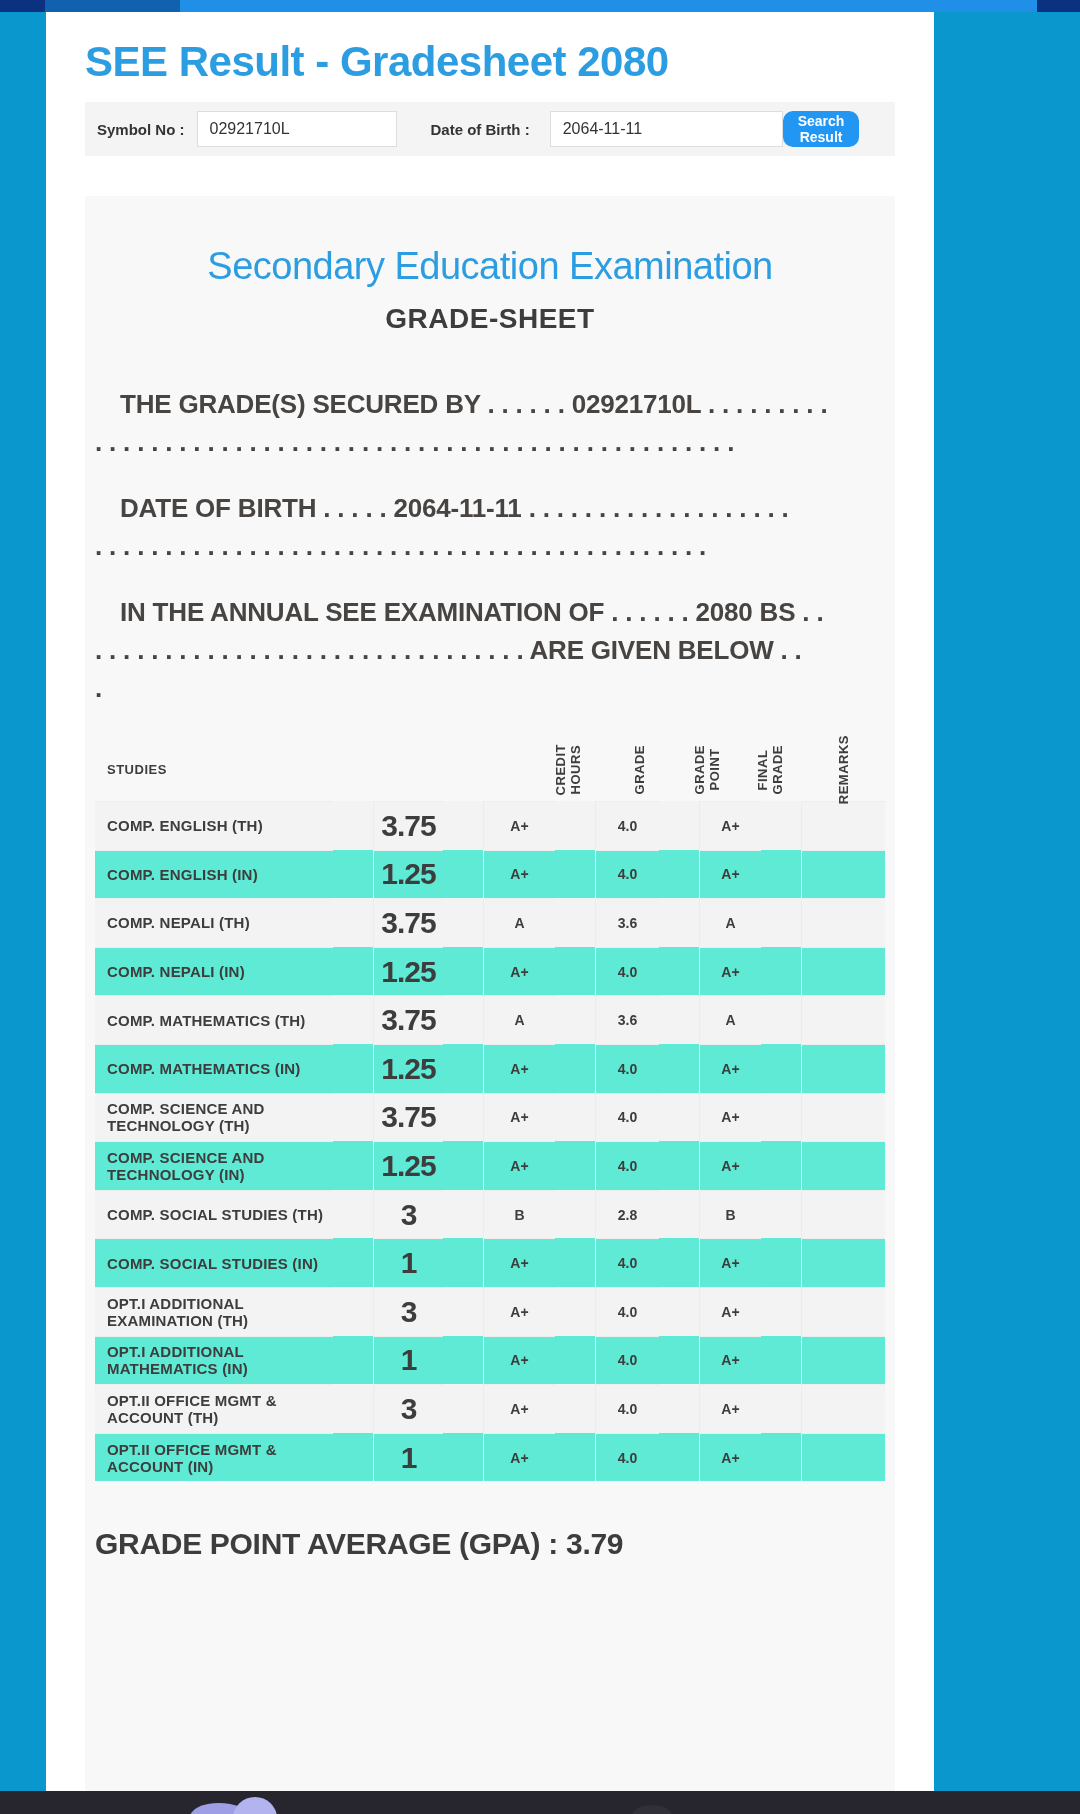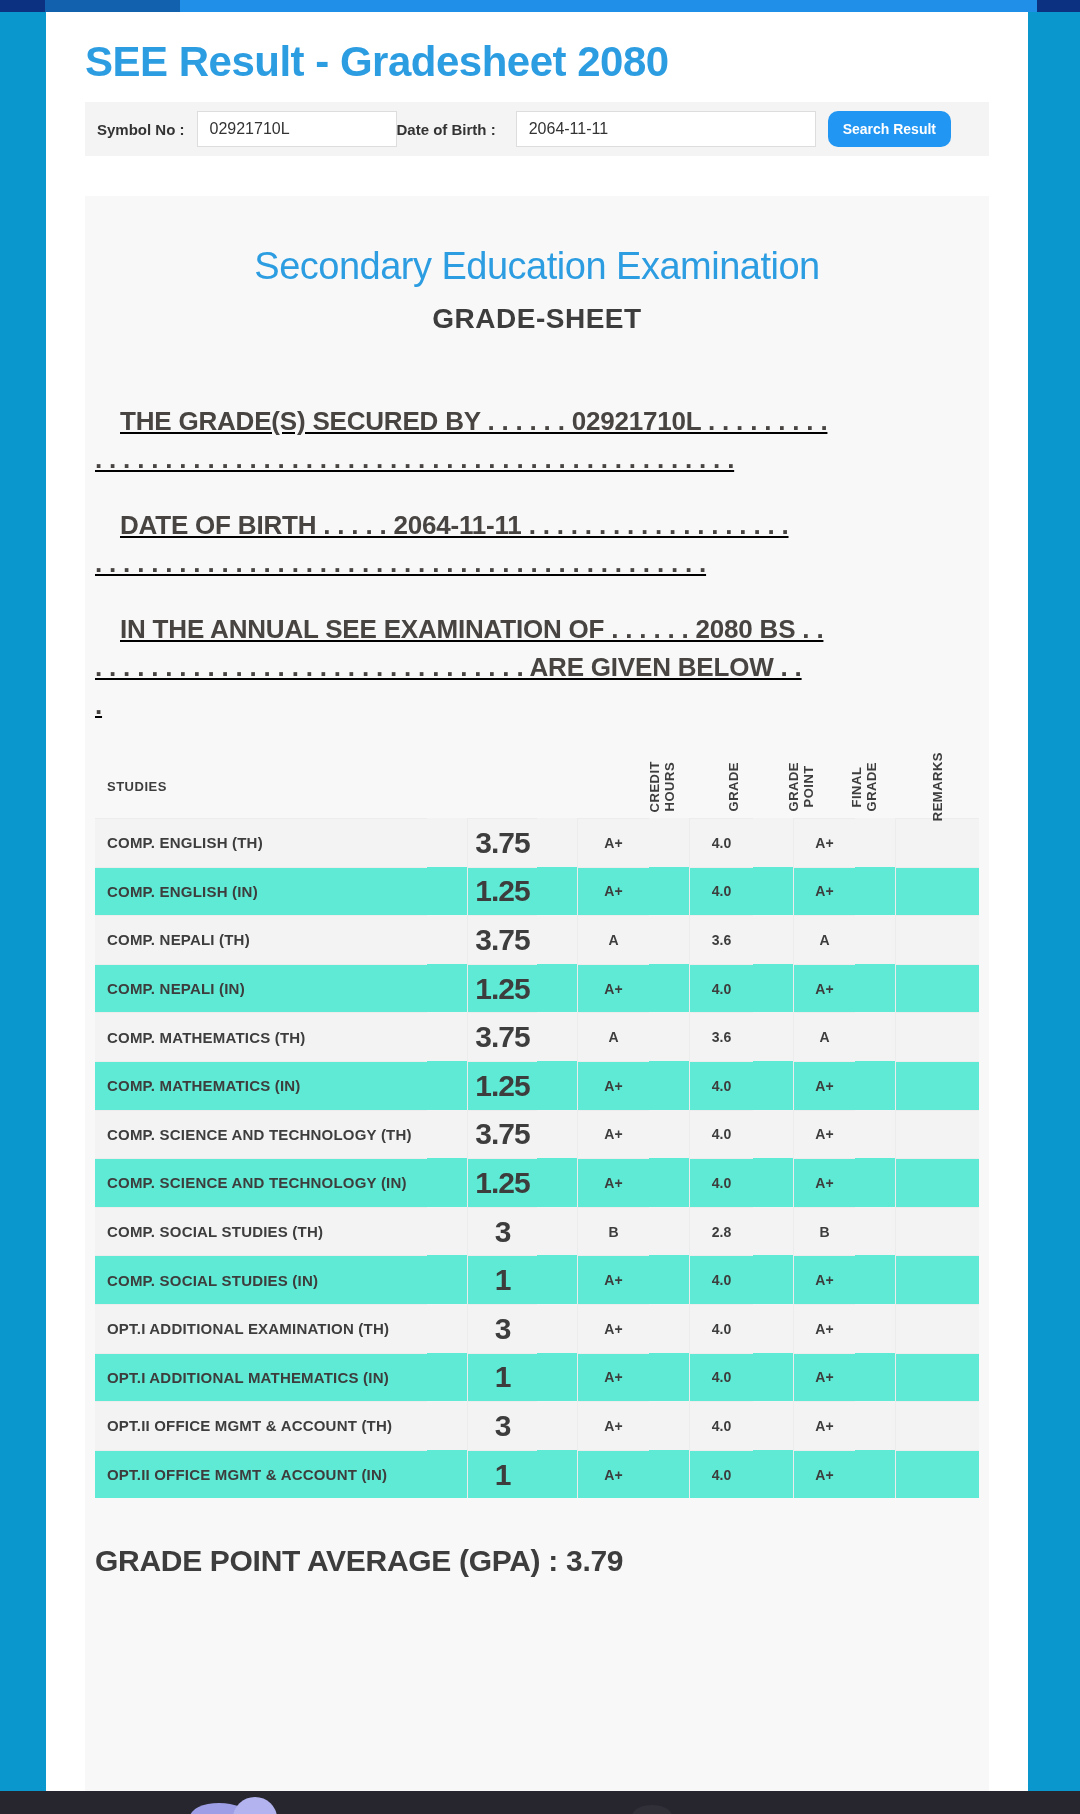--- a/index.html
+++ b/index.html
@@ -12,21 +12,21 @@
 
   
   .topbar { position: absolute; top: 0; left: 0; width: 1080px; height: 12px; background: #1f8fe8; }
   .topbar .seg1 { position: absolute; left: 0; top: 0; width: 45px; height: 12px; background: #0d3181; }
   .topbar .seg2 { position: absolute; left: 45px; top: 0; width: 135px; height: 12px; background: #1161ae; }
   .topbar .seg4 { position: absolute; right: 0; top: 0; width: 43px; height: 12px; background: #0d3181; }
 
   
   .page {
     position: absolute; left: 46px; top: 12px;
-    width: 982px; height: 1779px;
+    width: 888px; height: 1779px;
     background: #ffffff;
     padding: 0 39px;
     overflow: hidden;
   }
 
   .page-title {
     margin-top: 26px;
     font-size: 42px;
     font-weight: 700;
     letter-spacing: -0.5px;
@@ -43,21 +43,21 @@
     align-items: center;
     padding: 0 12px;
   }
   .form-label { font-size: 15px; font-weight: 700; color: #333; white-space: nowrap; }
   .form-input {
     height: 36px; background: #fff; border: 1px solid #ddd;
     font-family: inherit; font-size: 16px; color: #333;
     padding: 0 12px; outline: none;
   }
   .input-symbol { width: 200px; margin-left: 12px; }
-  .label-dob { }
+  .label-dob { margin-left: 34px; }
   .input-dob { width: 300px; margin-left: 20px; }
   .search-btn {
     margin-left: auto; margin-right: 26px;
     height: 36px; padding: 0 15px;
     background: #2196f3; color: #fff;
     border: none; border-radius: 10px;
     font-family: inherit; font-size: 14px; font-weight: 700;
     cursor: pointer;
   }
 
@@ -79,21 +79,21 @@
   .sheet-subheading {
     text-align: center;
     margin-top: 14px;
     font-size: 28px; font-weight: 700;
     color: #3d3d3d;
     line-height: 30px;
     letter-spacing: 0.5px;
   }
 
   
-  .statement-block { margin-top: 68px; text-decoration: underline; }
+  .statement-block { margin-top: 51px; }
   .para { margin-bottom: 28px; }
   .para-line {
     font-size: 26px; font-weight: 700; color: #474442;
     line-height: 38px;
     white-space: nowrap; overflow: hidden;
     letter-spacing: -0.2px;
   }
   .para-line.first { padding-left: 25px; }
 
   

